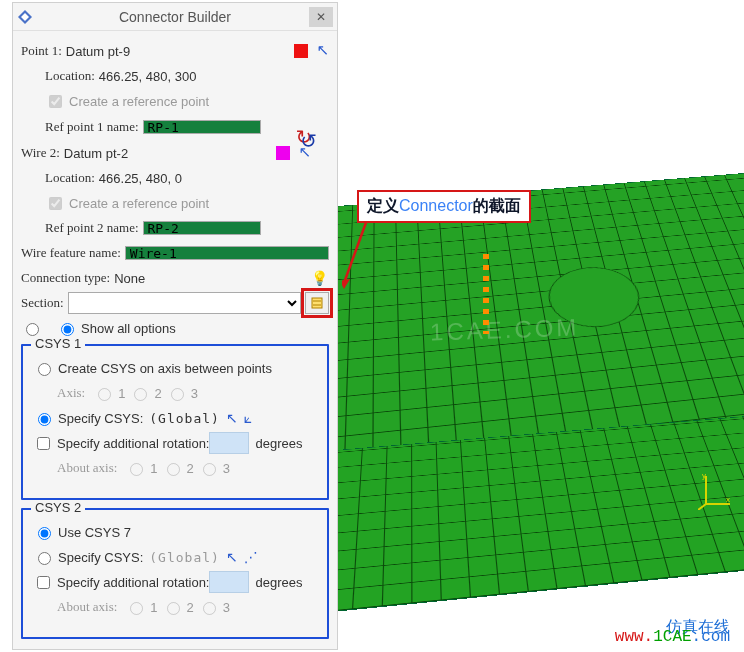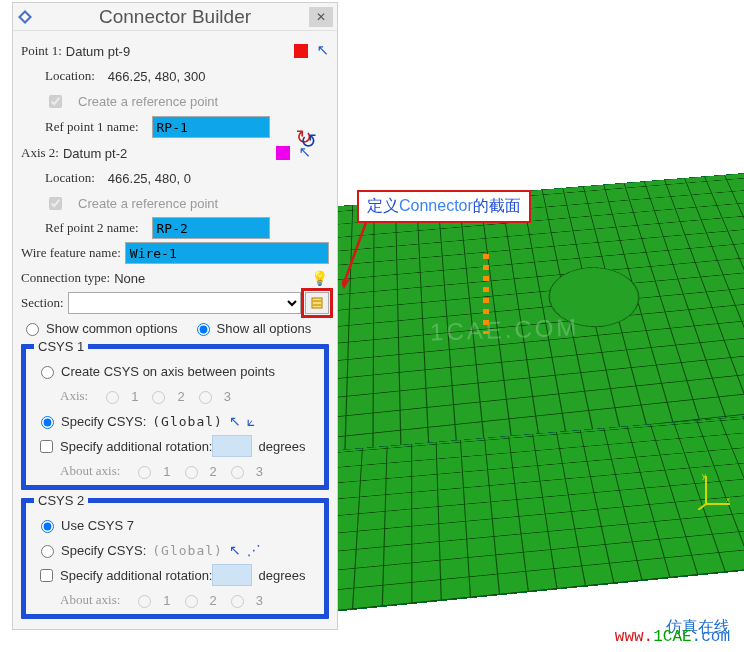--- a/index.html
+++ b/index.html
@@ -28,57 +28,57 @@
     display: flex;
     align-items: center;
     background: #f5f5f5;
     border-bottom: 1px solid #e0e0e0;
     padding: 0 4px;
   }
   .title-icon {
     width: 16px; height: 16px; margin-right: 8px;
     display: inline-flex; align-items: center; justify-content: center;
   }
-  .title-text { flex: 1; text-align: center; font-size: 19px; color: #555; }
+  .title-text { flex: 1; text-align: center; font-size: 14px; color: #555; }
   .close-btn {
     width: 24px; height: 20px;
     background: #d4d4d4;
     display: flex; align-items: center; justify-content: center;
     font-size: 12px; color: #555; cursor: pointer;
   }
   .body { padding: 6px 8px 10px; }
   .row { display: flex; align-items: center; margin: 3px 0; min-height: 22px; }
-  .row.indent { padding-left: 24px; gap: 9px; }
+  .row.indent { padding-left: 24px; }
   .lbl { margin-right: 4px; font-family: Liberation Serif, serif; }
   .sw { width: 14px; height: 14px; display: inline-block; margin-left: 4px; }
   .sw.red { background: #e11; }
   .sw.mag { background: #e0e; }
   .cursor-icon { margin-left: 8px; color: #2b5bcf; font-size: 15px; display:inline-block; transform: translateY(-1px);}
   .swap-icon { color: #c62020; font-size: 20px; margin-left: 6px; cursor: pointer; }
   .swap-icon .b { color: #1a3aa8; }
   input.text {
-    border: 1px solid #aaa; background: #0ea5e9; height: 22px;
+    border: 1px solid #aaa; background: #15803d; height: 14px;
     padding: 0 4px; font-size: 13px; font-family: monospace;
   }
   input[type=checkbox].dis { accent-color: #888; }
   .grey { color: #9a9a9a; }
   select.combo {
     border: 1px solid #aaa; background: #fff; height: 22px; font-size: 13px;
   }
   .iconbtn {
     width: 24px; height: 22px; border: 1px solid #aaa;
     display: inline-flex; align-items: center; justify-content: center;
     margin-left: 4px; background: #f0f0f0; cursor: pointer; position: relative;
   }
   .iconbtn.hl { outline: 3px solid #d61717; outline-offset: 1px; }
   .bulb { color: #caa; font-size: 14px; }
   .opt-row { display: flex; gap: 14px; margin: 6px 0; align-items: center; }
   .group {
-    border: 5px solid #1d4ed8; border-radius: 1px;
-    padding: 8px 10px 0; margin-top: 8px; position: relative;
+    border: 2px solid #1d4ed8; border-radius: 1px;
+    padding: 8px 10px 16px; margin-top: 8px; position: relative;
   }
   .group-title {
     position: absolute; top: -10px; left: 8px;
     background: #f5f5f5; padding: 0 4px; font-size: 13px;
   }
   .mono { font-family: "Consolas", monospace; letter-spacing: 1px;}
   .axis-icon { color: #2b5bcf; margin-left: 6px; font-size: 14px; }
   .degbox {
     width: 40px; height: 22px; background: #cfe3f7;
     border: 1px solid #b7cfe6; display: inline-block;
@@ -132,21 +132,21 @@
     z-index: 6;
   }
   .triad svg { width:100%; height:100%; }
   .callout {
     position: absolute; left: 357px; top: 190px;
     border: 2px solid #d61717; background: #fff;
     padding: 4px 8px; font-size: 16px; z-index: 20;
     white-space: nowrap;
   }
   .callout .r { color: #3b82f6; }
-  .callout .k { color: #1d4ed8; font-weight: 400;}
+  .callout .k { color: #0f172a; font-weight: 700;}
   .callout-line {
     position: absolute; left: 342px; top: 209px; width: 30px; height: 80px; z-index: 19;
   }
   .footer1 {
     position: absolute; right: 14px; bottom: 14px;
     font-size: 16px; color: #1f6fd6; font-family: "Microsoft YaHei";
     z-index: 8;
   }
   .footer2 {
     position: absolute; right: 14px; bottom: 6px;
@@ -221,21 +221,21 @@
       <span class="grey" style="margin-left:4px">Create a reference point</span>
     </div>
     <div class="row indent">
       <span class="lbl">Ref point 1 name:</span>
       <input class="text" style="width: 118px;" value="RP-1">
       <span style="flex:1"></span>
       <span class="swap-icon" style="position:relative;top:10px;">↻<span class="b" style="position:relative;left:-12px;top:4px;">↺</span></span>
     </div>
 
     <div class="row">
-      <span class="lbl">Axis 2:</span>
+      <span class="lbl">Wire 2:</span>
       <span>Datum pt-2</span>
       <span style="flex:1"></span>
       <span class="sw mag"></span>
       <span class="cursor-icon">↖</span>
       <span style="width:18px"></span>
     </div>
     <div class="row indent">
       <span class="lbl">Location:</span>
       <span>466.25, 480, 0</span>
     </div>
@@ -268,21 +268,20 @@
             <rect x="2" y="2" width="10" height="10" fill="#ffdf6e" stroke="#b08000"></rect>
             <line x1="3" y1="5" x2="11" y2="5" stroke="#b08000"></line>
             <line x1="3" y1="9" x2="11" y2="9" stroke="#b08000"></line>
           </svg>
       </span>
     </div>
 
     <div class="opt-row">
       <label class="radio-row">
         <input type="radio" name="opt" style="">
-          <span>Show common options</span>
       </label>
       <label class="radio-row">
         <input type="radio" name="opt" checked="" style="">
           <span>Show all options</span>
       </label>
     </div>
 
     <div class="group">
       <span class="group-title">CSYS 1</span>
       <div class="row">

